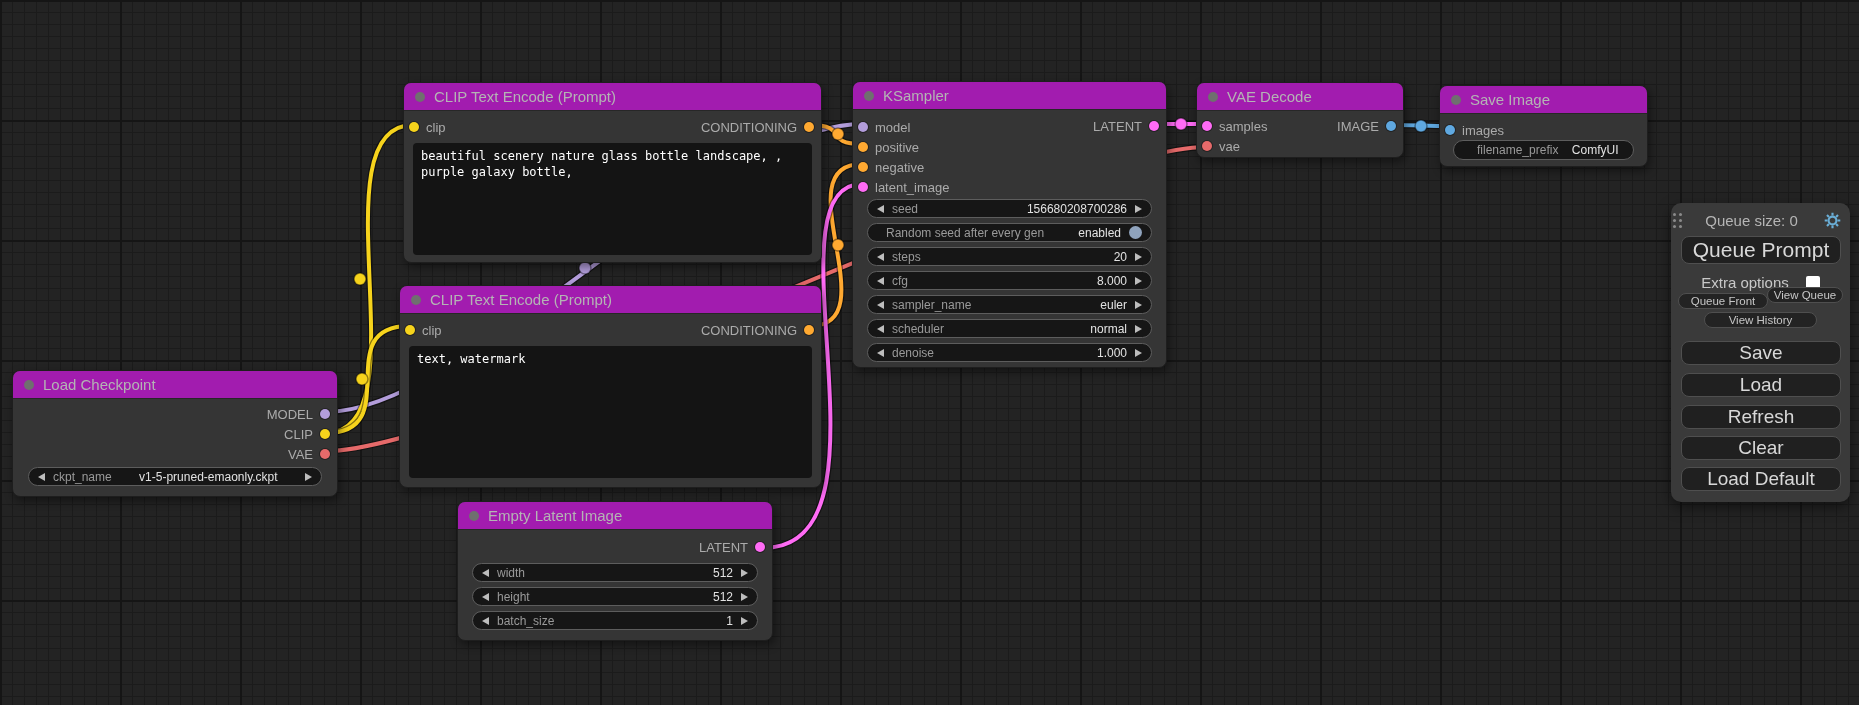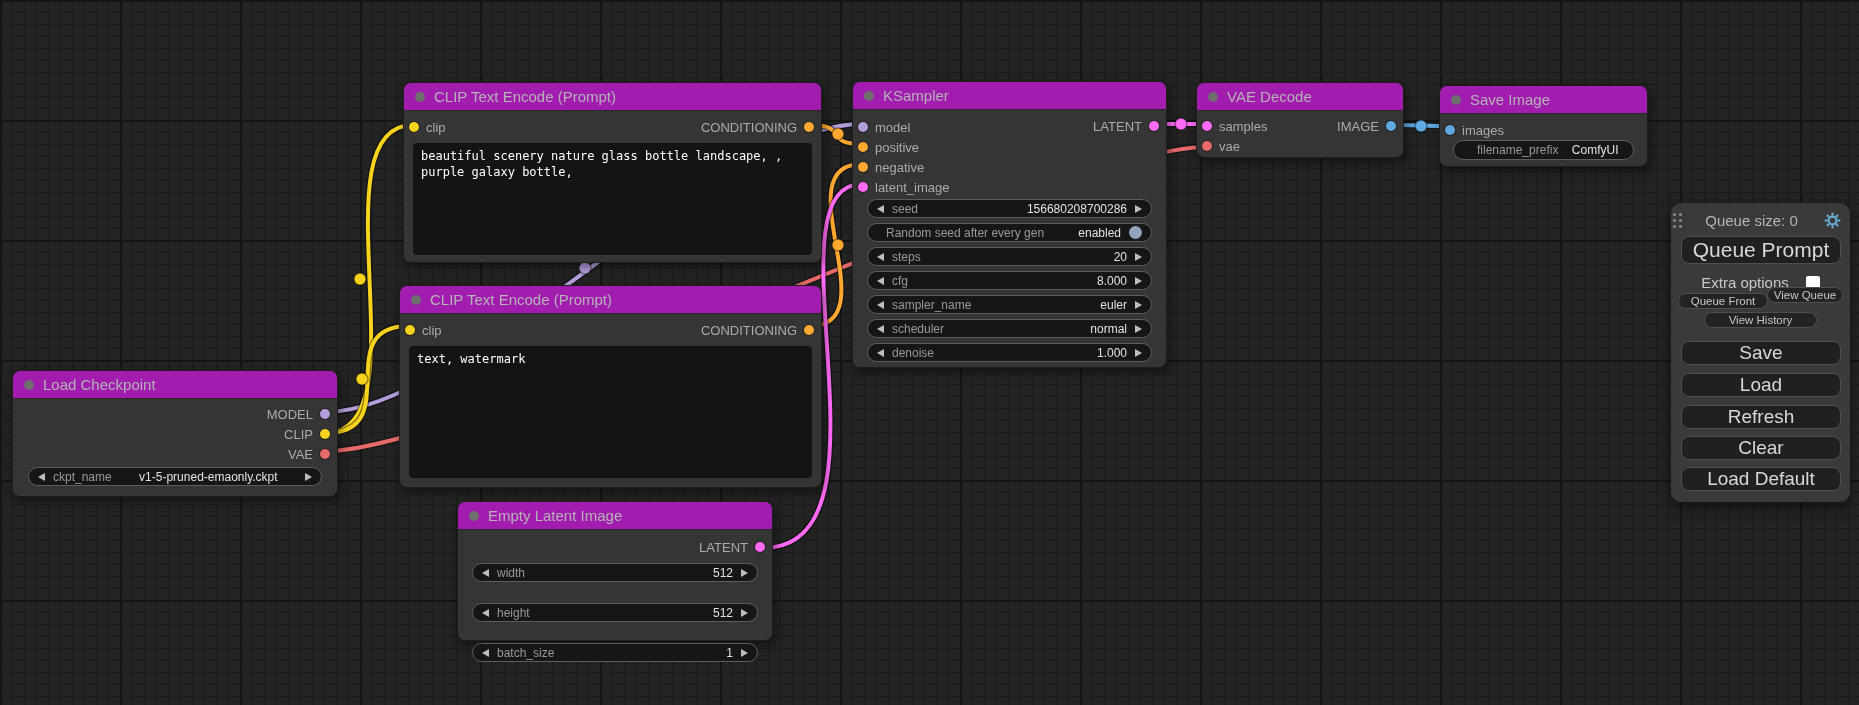--- a/index.html
+++ b/index.html
@@ -187,21 +187,21 @@
 
   <div class="node" style="left:457px;top:501px;width:316px;height:140px;">
     <div class="nhead">
       <span class="tdot"></span>
       <span>Empty Latent Image</span>
     </div>
     <div class="slot out" style="margin-top:7px;">
       <span class="slabel">LATENT</span>
       <span class="dot" style="background: rgb(255, 107, 245);"></span>
     </div>
-    <div style="margin:6px 14px 5px;display:flex;flex-direction:column;gap:21px;">
+    <div style="margin:6px 14px 5px;display:flex;flex-direction:column;gap:5px;">
       <div class="pill">
         <span class="arrL"></span>
         <span class="wlabel">width</span>
         <span class="sp"></span>
         <span class="wvalue">512</span>
         <span class="arrR"></span>
       </div>
       <div class="pill">
         <span class="arrL"></span>
         <span class="wlabel">height</span>

